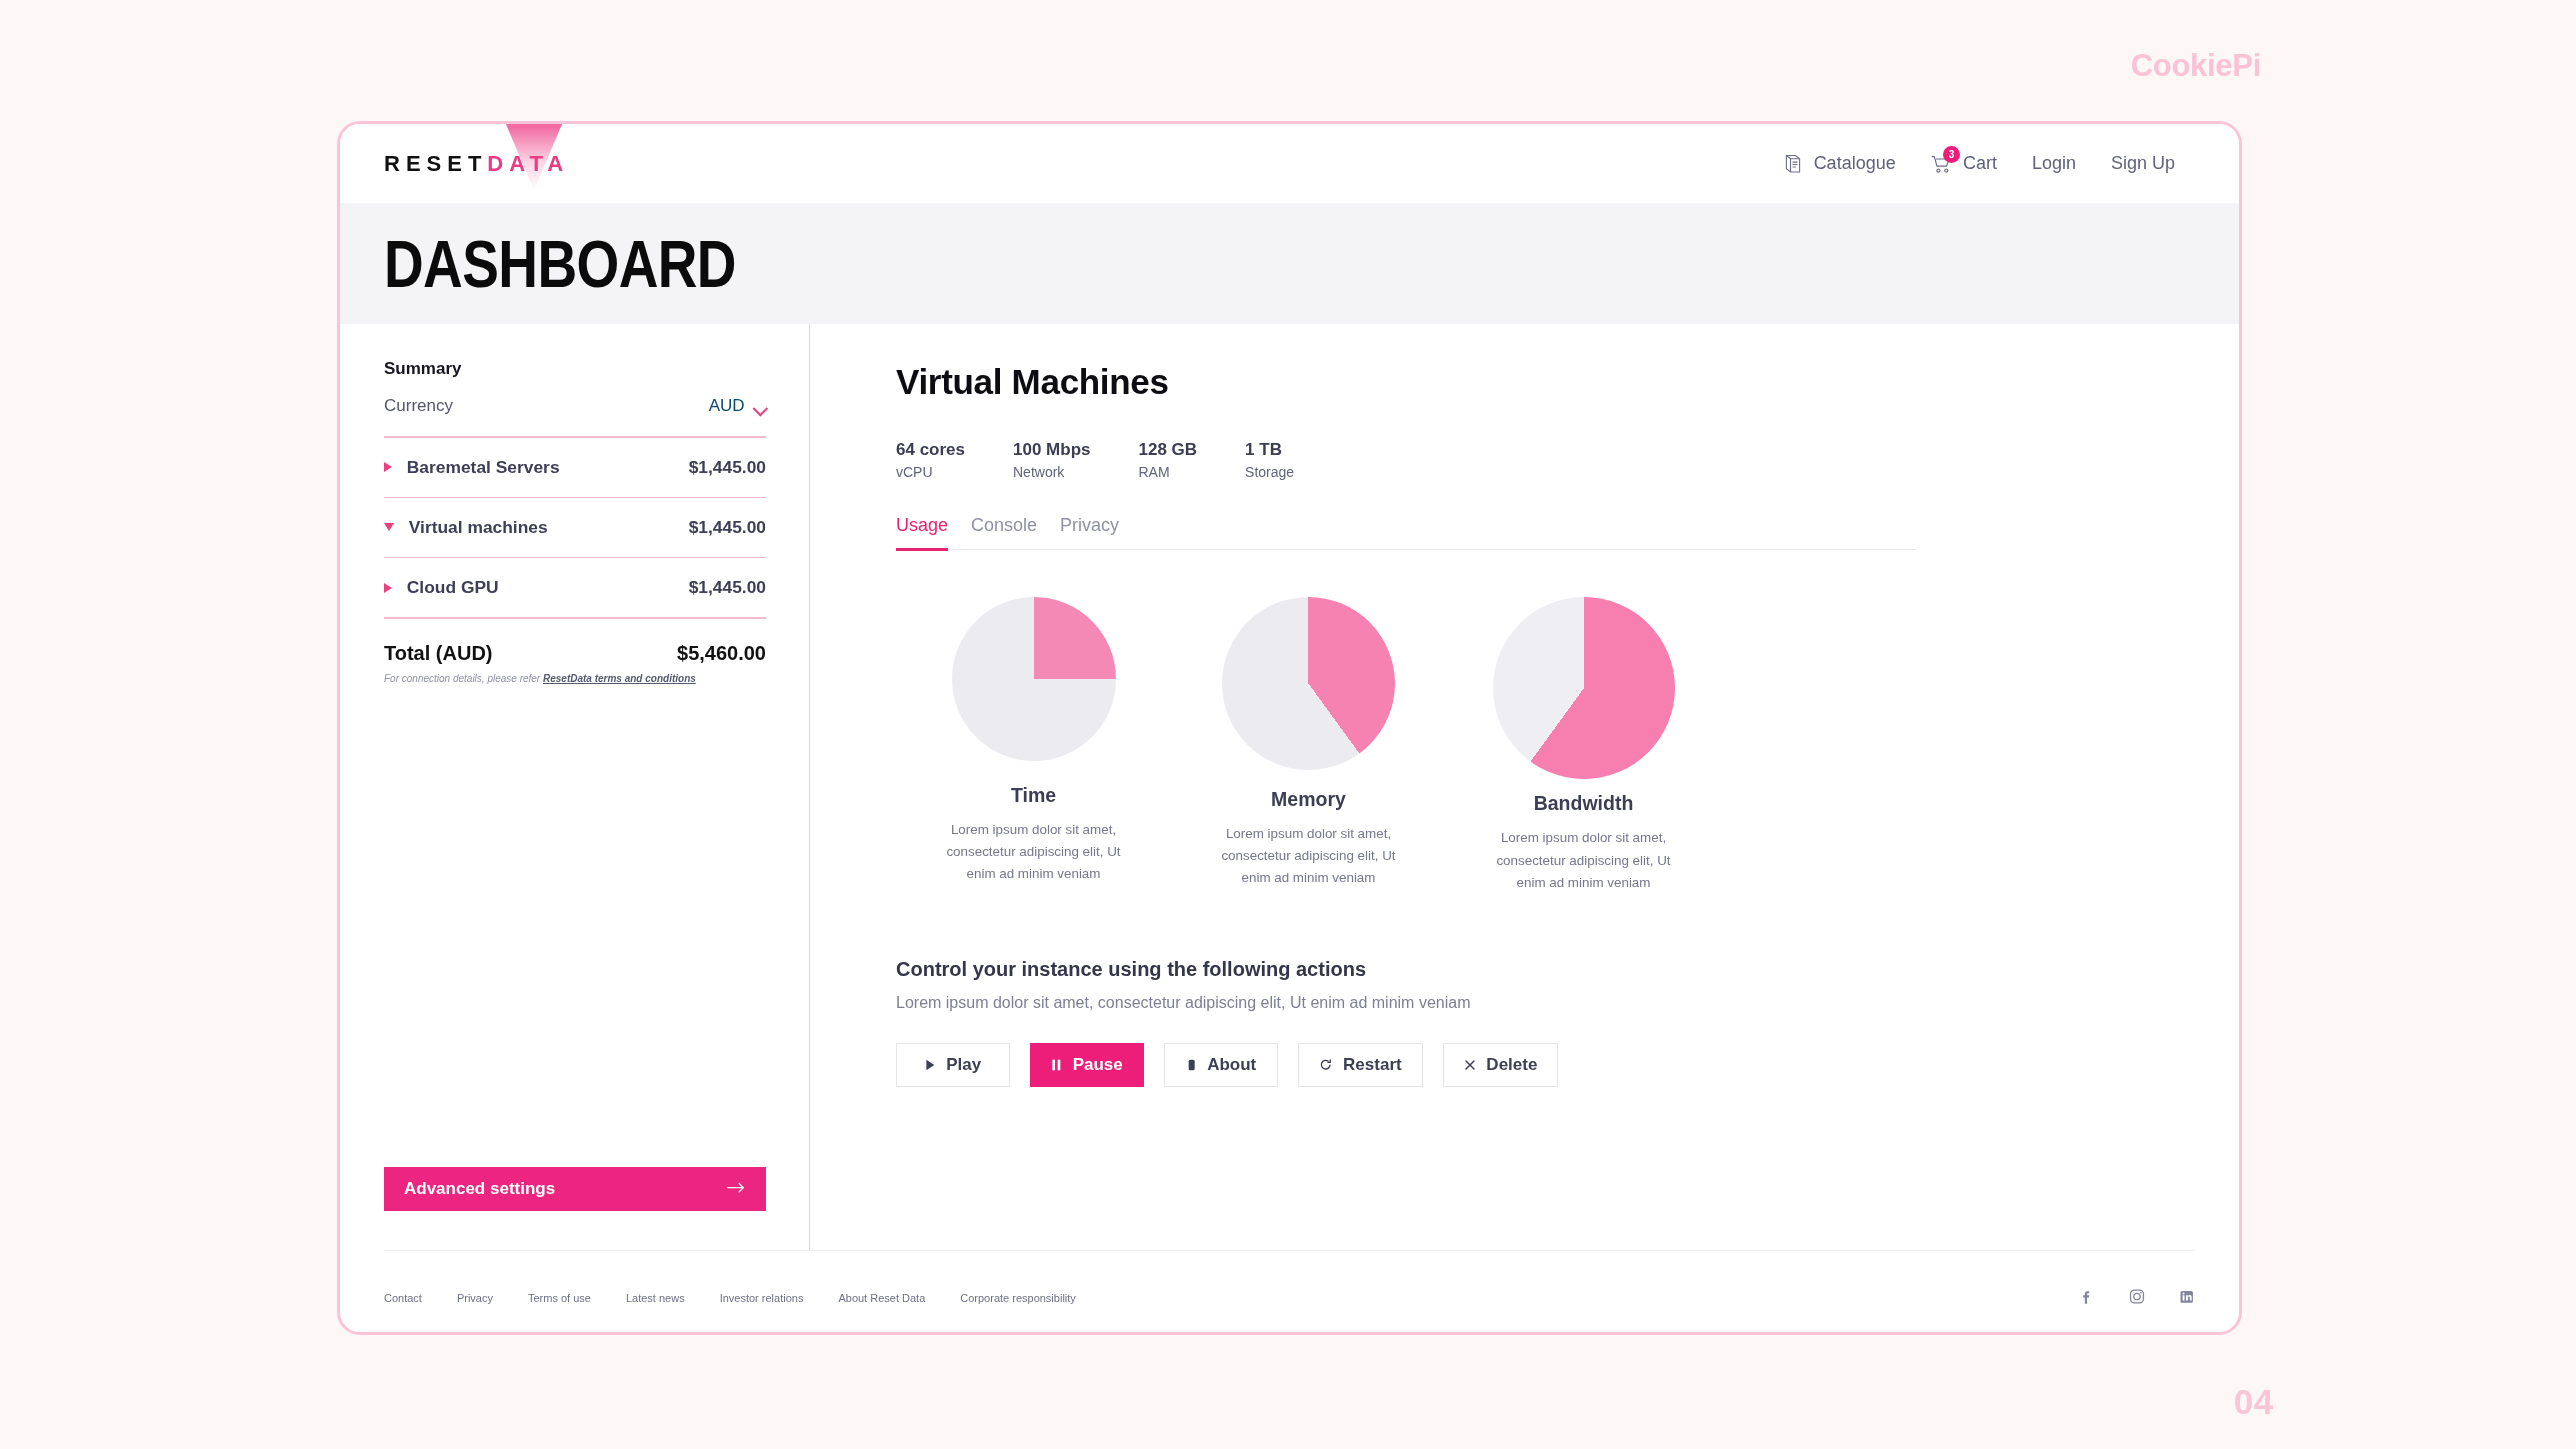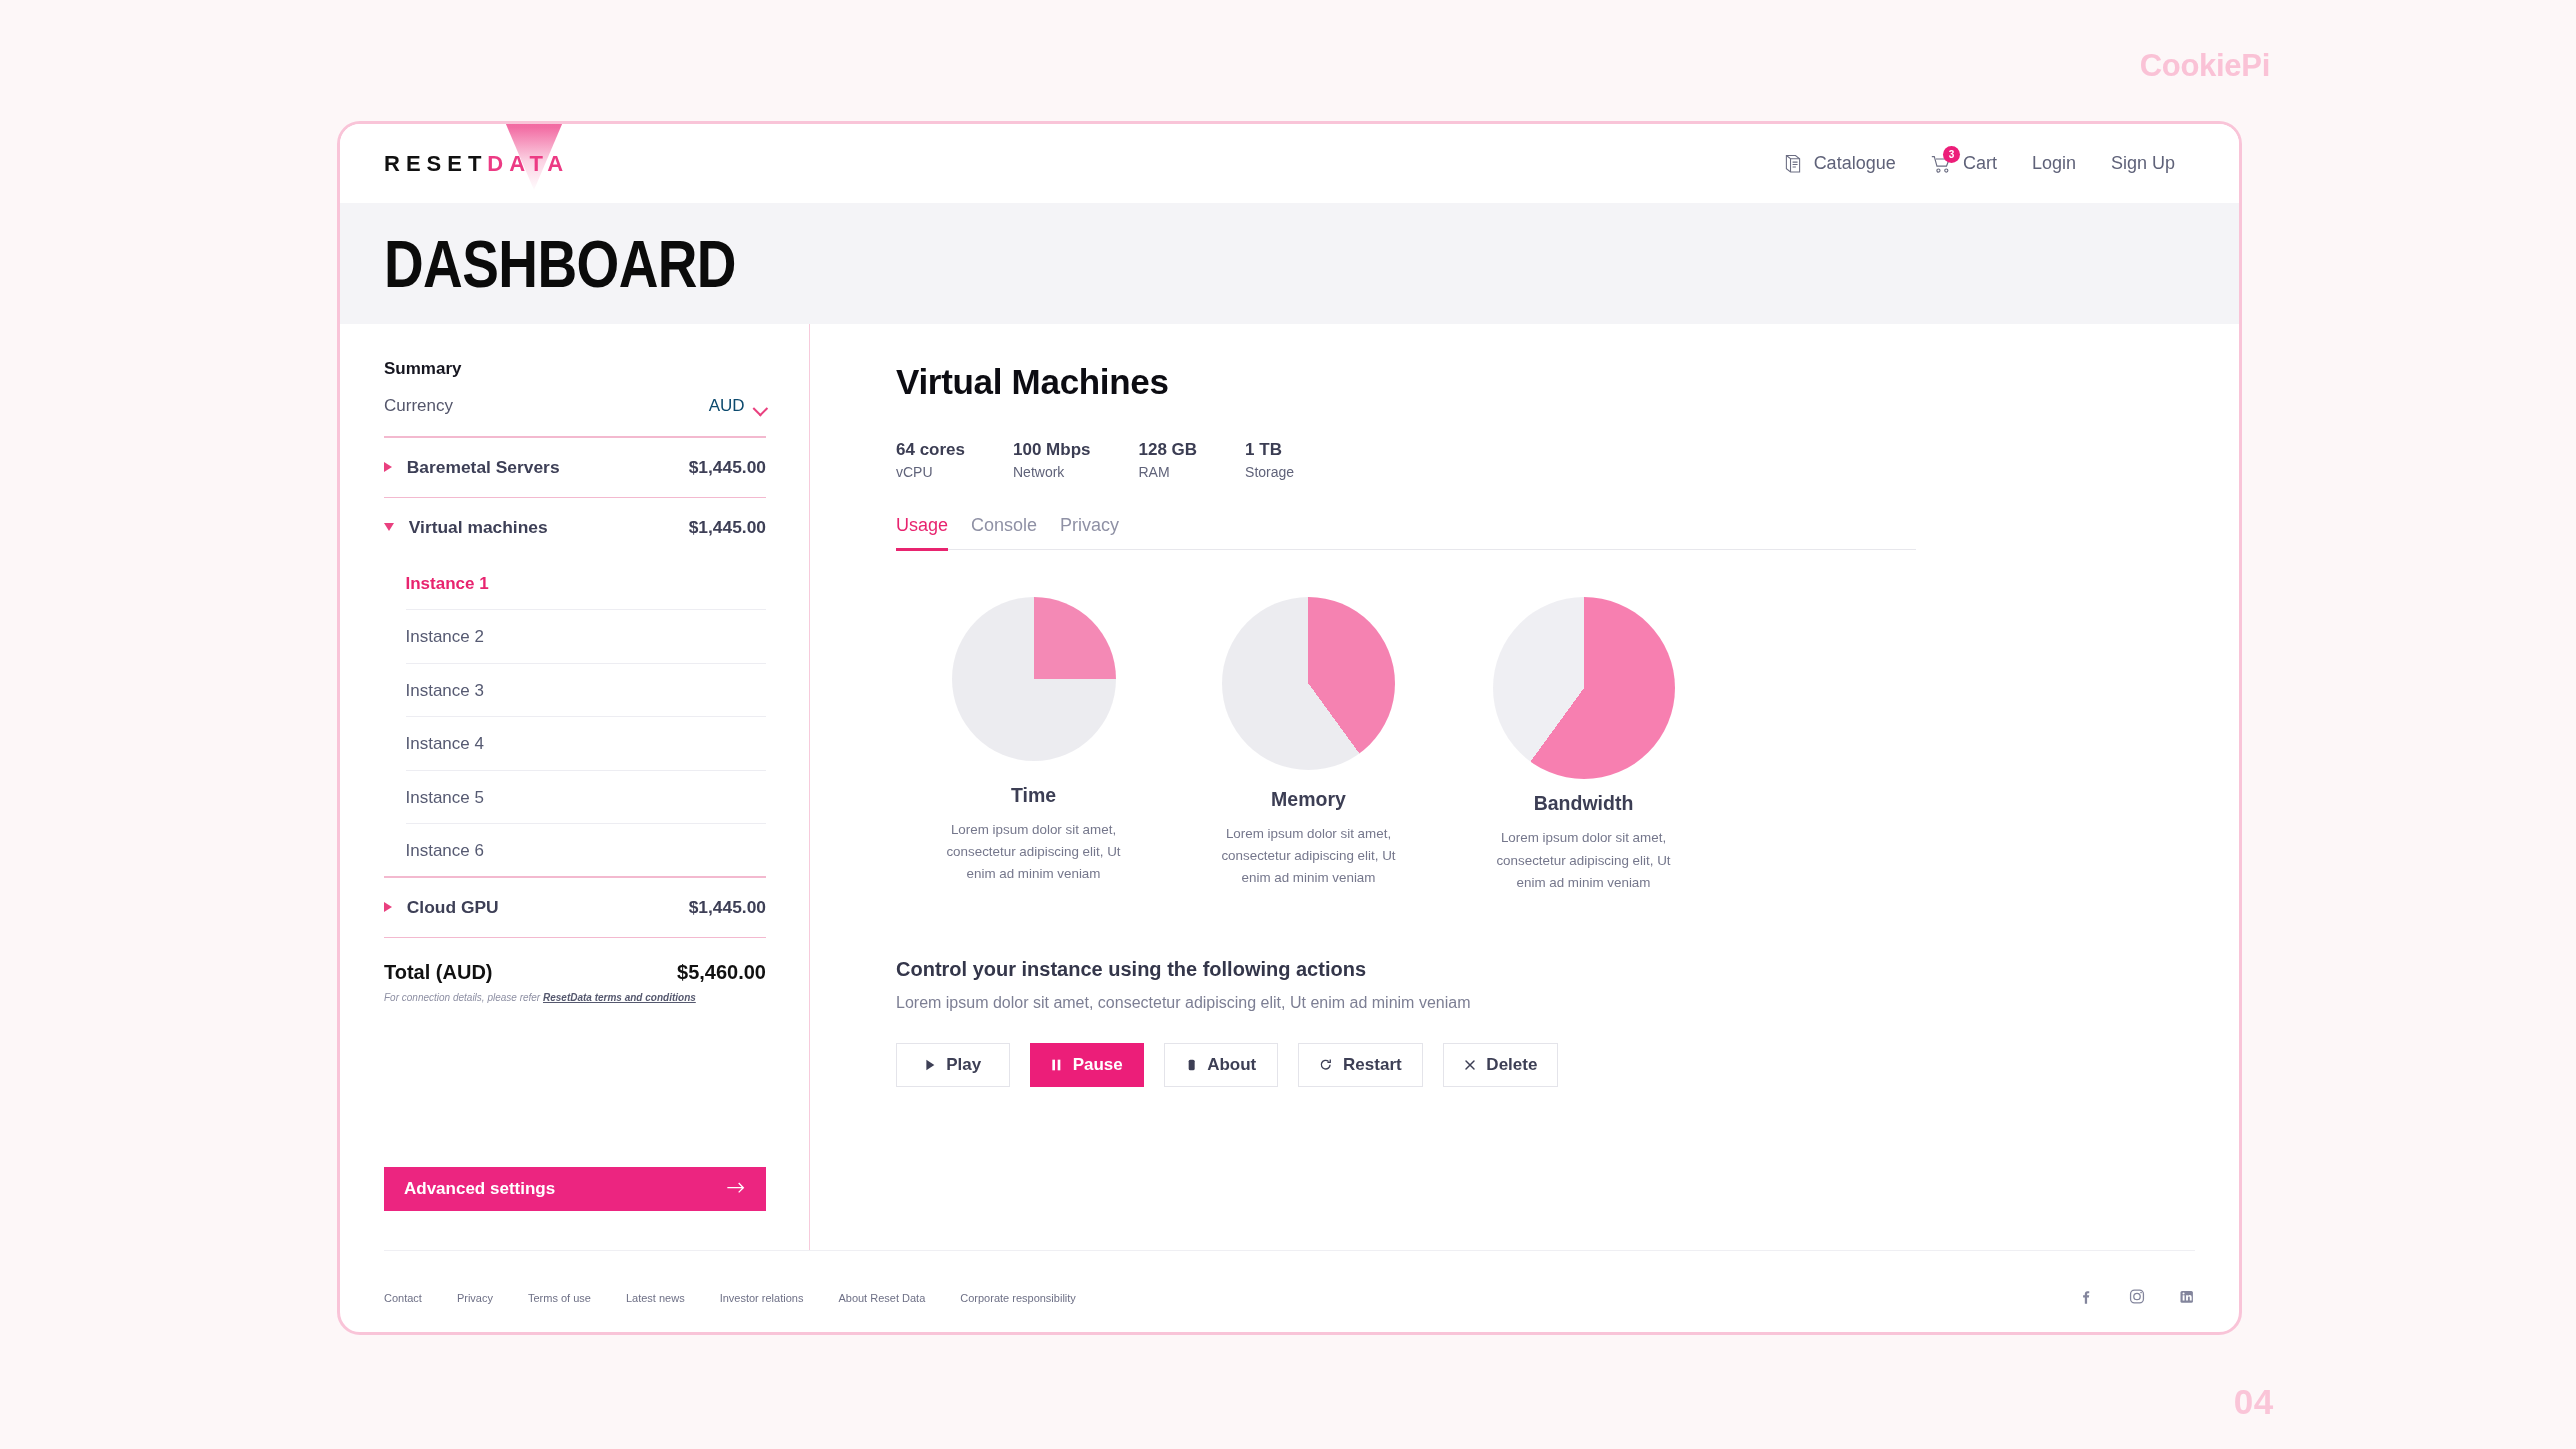--- a/index.html
+++ b/index.html
@@ -6,21 +6,21 @@
   html, body {
     width: 2576px; height: 1449px;
     font-family: "Liberation Sans", sans-serif;
     background: #FDF7F8;
     overflow: hidden;
   }
   .page { position: relative; width: 2576px; height: 1449px; background: #FDF7F8; }
 
   
   .brand-watermark {
-    position: absolute; top: 48px; right: 306px;
+    position: absolute; top: 48px; right: 315px;
     font-size: 31px; font-weight: 700; color: #FAC2D6; letter-spacing: -0.3px;
   }
   .page-number {
     position: absolute; bottom: 27px; right: 302px;
     font-size: 35px; font-weight: 700; color: #FAC5D8; letter-spacing: 0.7px;
   }
 
   
   .window {
     position: absolute; left: 337px; top: 121px;
@@ -228,28 +228,20 @@
         <div class="rule-pink"></div>
 
         <div class="sb-row">
           <span class="sb-row-left">
             <span class="caret-down"></span>
             <span>Virtual machines</span>
           </span>
           <span>$1,445.00</span>
         </div>
 
-        <div class="instances">
-          <div class="inst active">Instance 1</div>
-          <div class="inst">Instance 2</div>
-          <div class="inst">Instance 3</div>
-          <div class="inst">Instance 4</div>
-          <div class="inst">Instance 5</div>
-          <div class="inst" style="border-bottom:none">Instance 6</div>
-        </div>
 
         <div class="rule-pink"></div>
 
         <div class="sb-row">
           <span class="sb-row-left">
             <span class="caret-right"></span>
             <span>Cloud GPU</span>
           </span>
           <span>$1,445.00</span>
         </div>

